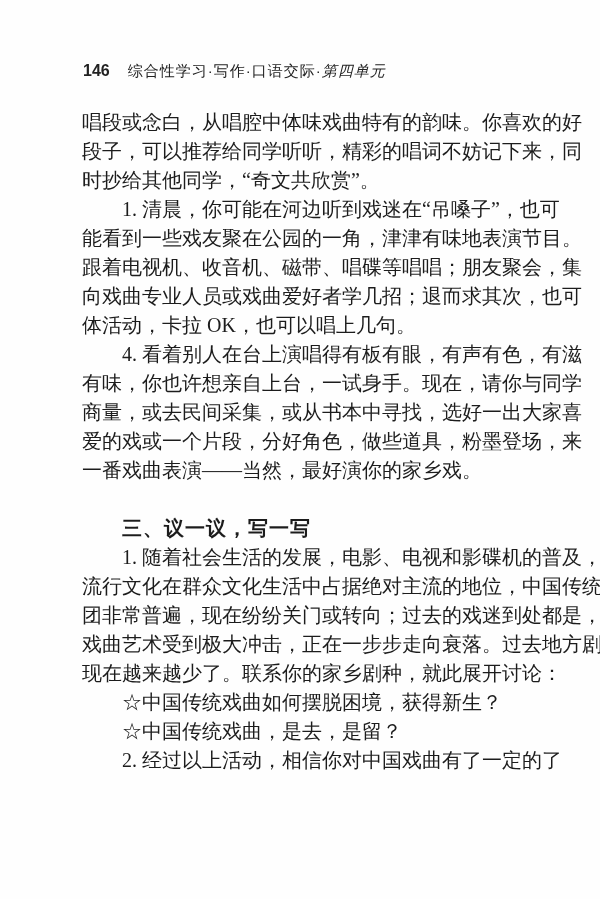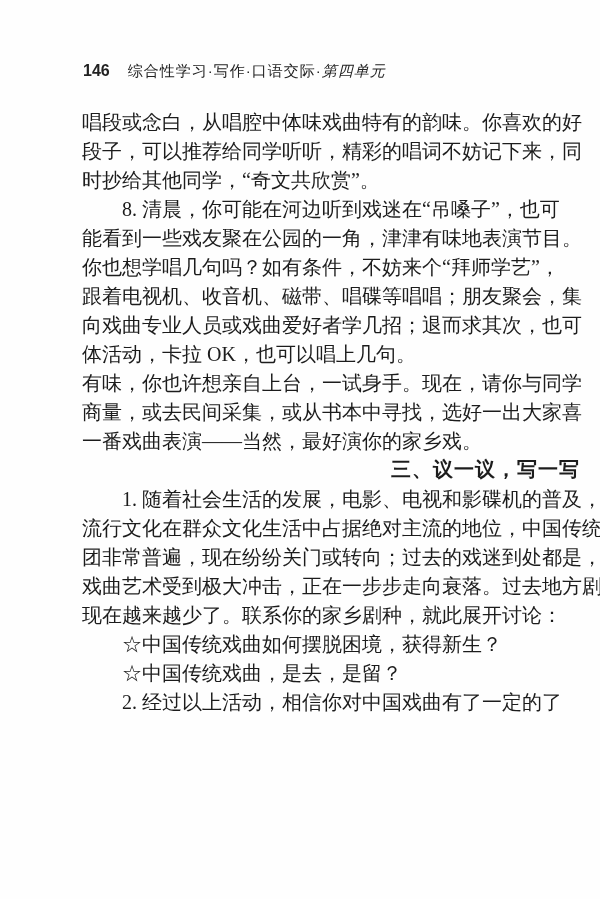--- a/index.html
+++ b/index.html
@@ -56,49 +56,50 @@
     line-height: 29px;
     font-size: 20px;
     letter-spacing: 0px;
     white-space: nowrap;
     color: #1c1c1c;
   }
   .line.indent {
     padding-left: 40px;
   }
   .line.heading {
-    font-family: Liberation Mono, monospace;
+    font-family: Liberation Serif, serif;
     font-weight: bold;
     letter-spacing: 1px;
-    text-align: right;
+    margin-top: 29px;
   }
 </style>
 </head>
 <body>
 
 <div class="page">
 
   <div class="running-head">
     <span class="page-number">146</span>
     <span class="section-title">综合性学习·写作·口语交际·</span>
     <span class="unit-title">第四单元</span>
   </div>
 
   <div class="text-block">
     <div class="line">唱段或念白，从唱腔中体味戏曲特有的韵味。你喜欢的好</div>
     <div class="line">段子，可以推荐给同学听听，精彩的唱词不妨记下来，同</div>
     <div class="line">时抄给其他同学，“奇文共欣赏”。</div>
-    <div class="line indent">8. 清晨，你可能在河边听到戏迷在“吊嗓子”，也可</div>
+    <div class="line indent">1. 清晨，你可能在河边听到戏迷在“吊嗓子”，也可</div>
     <div class="line">能看到一些戏友聚在公园的一角，津津有味地表演节目。</div>
-    <div class="line">你也想学唱几句吗？如有条件，不妨来个“拜师学艺”，</div>
     <div class="line">跟着电视机、收音机、磁带、唱碟等唱唱；朋友聚会，集</div>
     <div class="line">向戏曲专业人员或戏曲爱好者学几招；退而求其次，也可</div>
     <div class="line">体活动，卡拉 OK，也可以唱上几句。</div>
+    <div class="line indent">4. 看着别人在台上演唱得有板有眼，有声有色，有滋</div>
     <div class="line">有味，你也许想亲自上台，一试身手。现在，请你与同学</div>
     <div class="line">商量，或去民间采集，或从书本中寻找，选好一出大家喜</div>
+    <div class="line">爱的戏或一个片段，分好角色，做些道具，粉墨登场，来</div>
     <div class="line">一番戏曲表演——当然，最好演你的家乡戏。</div>
     <div class="line indent heading">三、议一议，写一写</div>
     <div class="line indent">1. 随着社会生活的发展，电影、电视和影碟机的普及，</div>
     <div class="line">流行文化在群众文化生活中占据绝对主流的地位，中国传统</div>
     <div class="line">团非常普遍，现在纷纷关门或转向；过去的戏迷到处都是，</div>
     <div class="line">戏曲艺术受到极大冲击，正在一步步走向衰落。过去地方剧</div>
     <div class="line">现在越来越少了。联系你的家乡剧种，就此展开讨论：</div>
     <div class="line indent">☆中国传统戏曲如何摆脱困境，获得新生？</div>
     <div class="line indent">☆中国传统戏曲，是去，是留？</div>
     <div class="line indent">2. 经过以上活动，相信你对中国戏曲有了一定的了</div>

